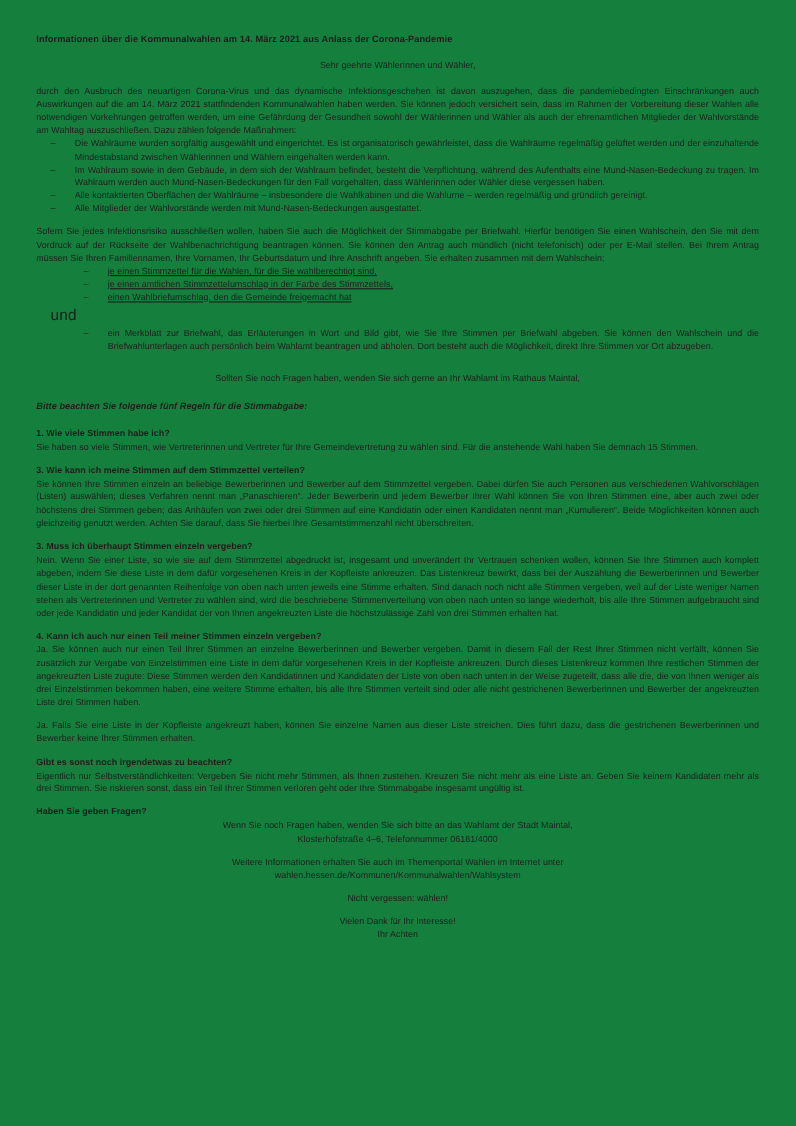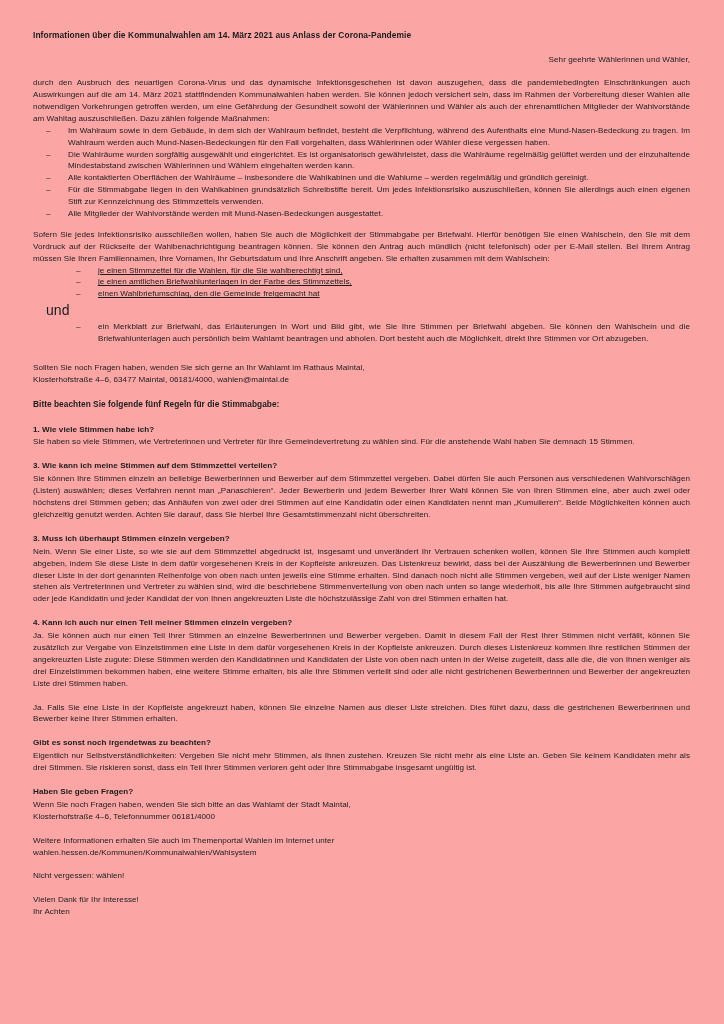--- a/index.html
+++ b/index.html
@@ -4,21 +4,21 @@
 <style>
   html, body {
     margin: 0;
     padding: 0;
     background: #ffffff;
   }
   .page {
     position: relative;
     width: 724px;
     height: 1024px;
-    background: #fca5a5;
+    background: #15803d;
     box-sizing: border-box;
     padding: 30px 24px 0 33px;
     font-family: "Liberation Sans", sans-serif;
     color: #1c1c1c;
     overflow: hidden;
   }
   .doc {
     width: 657px;
   }
   h1.doc-title {
@@ -29,39 +29,38 @@
     letter-spacing: 0.01em;
   }
   p.para {
     font-size: 8.1px;
     line-height: 1.47;
     margin: 0 0 9px 0;
     text-align: justify;
     letter-spacing: 0.005em;
   }
   p.para.salutation {
-    text-align: right;
+    text-align: center;
     margin-bottom: 11px;
   }
   p.para.plain {
-    text-align: left;
+    text-align: center;
   }
   p.para.tight {
     margin-bottom: 0;
   }
   h2.q-head {
     font-size: 8.1px;
     font-weight: bold;
     line-height: 1.47;
     margin: 0 0 1px 0;
     letter-spacing: 0.005em;
   }
   .section {
     margin-bottom: 9px;
-    margin-top: 12px;
   }
   ul.dashlist {
     list-style: none;
     margin: 0 0 9px 0;
     padding: 0;
   }
   ul.dashlist.level1 {
     padding-left: 13px;
   }
   ul.dashlist.level2 {
@@ -92,64 +91,63 @@
     padding-left: 13px;
     letter-spacing: 0.005em;
     margin: 0;
   }
   .rules-heading {
     font-size: 8.3px;
     font-weight: bold;
     line-height: 1.47;
     margin: 0 0 13px 0;
     letter-spacing: 0.005em;
+    font-style: italic;
   }
   .spacer-sm { height: 8px; }
   .spacer-md { height: 13px; }
   .contact-block p { margin: 0; }
 </style>
 </head>
 <body>
 
 <div class="page">
   <div class="doc">
 
     <h1 class="doc-title">Informationen über die Kommunalwahlen am 14. März 2021 aus Anlass der Corona-Pandemie</h1>
 
     <p class="para salutation">Sehr geehrte Wählerinnen und Wähler,</p>
 
     <p class="para tight">durch den Ausbruch des neuartigen Corona-Virus und das dynamische Infektionsgeschehen ist davon auszugehen, dass die pandemiebedingten Einschränkungen auch Auswirkungen auf die am 14. März 2021 stattfindenden Kommunalwahlen haben werden. Sie können jedoch versichert sein, dass im Rahmen der Vorbereitung dieser Wahlen alle notwendigen Vorkehrungen getroffen werden, um eine Gefährdung der Gesundheit sowohl der Wählerinnen und Wähler als auch der ehrenamtlichen Mitglieder der Wahlvorstände am Wahltag auszuschließen. Dazu zählen folgende Maßnahmen:</p>
 
     <ul class="dashlist level1">
+      <li>Die Wahlräume wurden sorgfältig ausgewählt und eingerichtet. Es ist organisatorisch gewährleistet, dass die Wahlräume regelmäßig gelüftet werden und der einzuhaltende Mindestabstand zwischen Wählerinnen und Wählern eingehalten werden kann.</li>
       <li>Im Wahlraum sowie in dem Gebäude, in dem sich der Wahlraum befindet, besteht die Verpflichtung, während des Aufenthalts eine Mund-Nasen-Bedeckung zu tragen. Im Wahlraum werden auch Mund-Nasen-Bedeckungen für den Fall vorgehalten, dass Wählerinnen oder Wähler diese vergessen haben.</li>
-      <li>Die Wahlräume wurden sorgfältig ausgewählt und eingerichtet. Es ist organisatorisch gewährleistet, dass die Wahlräume regelmäßig gelüftet werden und der einzuhaltende Mindestabstand zwischen Wählerinnen und Wählern eingehalten werden kann.</li>
       <li>Alle kontaktierten Oberflächen der Wahlräume – insbesondere die Wahlkabinen und die Wahlurne – werden regelmäßig und gründlich gereinigt.</li>
-      <li>Für die Stimmabgabe liegen in den Wahlkabinen grundsätzlich Schreibstifte bereit. Um jedes Infektionsrisiko auszuschließen, können Sie allerdings auch einen eigenen Stift zur Kennzeichnung des Stimmzettels verwenden.</li>
       <li>Alle Mitglieder der Wahlvorstände werden mit Mund-Nasen-Bedeckungen ausgestattet.</li>
     </ul>
 
     <p class="para tight">Sofern Sie jedes Infektionsrisiko ausschließen wollen, haben Sie auch die Möglichkeit der Stimmabgabe per Briefwahl. Hierfür benötigen Sie einen Wahlschein, den Sie mit dem Vordruck auf der Rückseite der Wahlbenachrichtigung beantragen können. Sie können den Antrag auch mündlich (nicht telefonisch) oder per E-Mail stellen. Bei Ihrem Antrag müssen Sie Ihren Familiennamen, Ihre Vornamen, Ihr Geburtsdatum und Ihre Anschrift angeben. Sie erhalten zusammen mit dem Wahlschein:</p>
 
     <ul class="dashlist level2 nogap">
       <li>je einen Stimmzettel für die Wahlen, für die Sie wahlberechtigt sind,</li>
-      <li>je einen amtlichen Briefwahlunterlagen in der Farbe des Stimmzettels,</li>
+      <li>je einen amtlichen Stimmzettelumschlag in der Farbe des Stimmzettels,</li>
       <li>einen Wahlbriefumschlag, den die Gemeinde freigemacht hat</li>
     </ul>
 
     <p class="und-line">und</p>
 
     <ul class="dashlist level2">
       <li>ein Merkblatt zur Briefwahl, das Erläuterungen in Wort und Bild gibt, wie Sie Ihre Stimmen per Briefwahl abgeben. Sie können den Wahlschein und die Briefwahlunterlagen auch persönlich beim Wahlamt beantragen und abholen. Dort besteht auch die Möglichkeit, direkt Ihre Stimmen vor Ort abzugeben.</li>
     </ul>
 
     <div class="spacer-sm"></div>
 
     <div class="contact-block">
       <p class="para plain tight">Sollten Sie noch Fragen haben, wenden Sie sich gerne an Ihr Wahlamt im Rathaus Maintal,</p>
-      <p class="para plain">Klosterhofstraße 4–6, 63477 Maintal, 06181/4000, wahlen@maintal.de</p>
     </div>
 
     <div class="spacer-md"></div>
 
     <p class="rules-heading">Bitte beachten Sie folgende fünf Regeln für die Stimmabgabe:</p>
 
     <div class="section">
       <h2 class="q-head">1. Wie viele Stimmen habe ich?</h2>
       <p class="para tight">Sie haben so viele Stimmen, wie Vertreterinnen und Vertreter für Ihre Gemeindevertretung zu wählen sind. Für die anstehende Wahl haben Sie demnach 15 Stimmen.</p>
     </div>

